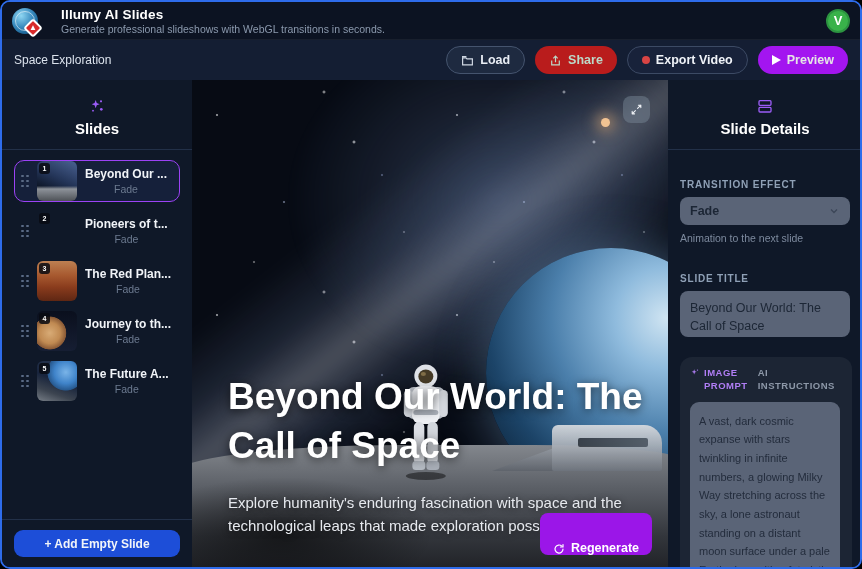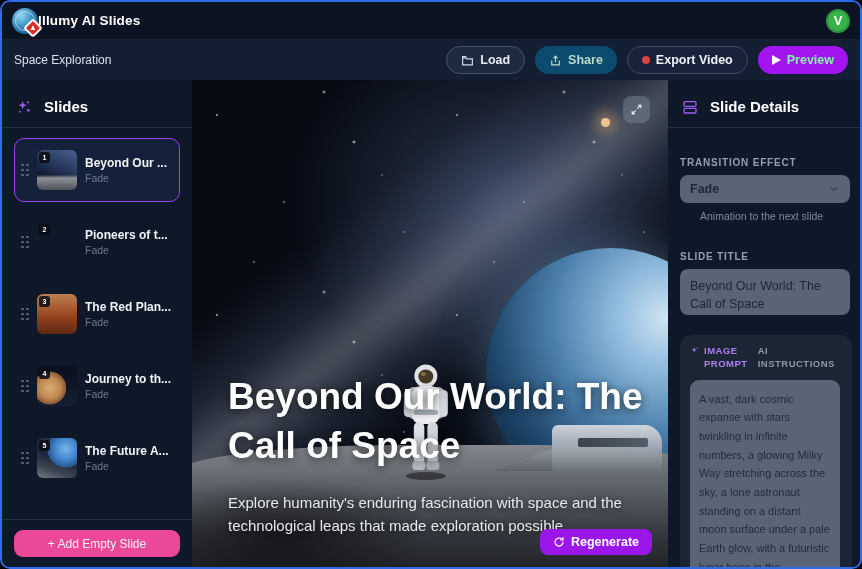--- a/index.html
+++ b/index.html
@@ -13,54 +13,54 @@
   
   .appbar{ height:38px; background:#0c1322; display:flex; align-items:center;
     padding:0 10px; flex:0 0 auto; border-bottom:1px solid rgba(255,255,255,.05);}
   .logo{ width:26px; height:26px; border-radius:50%; position:relative; flex:0 0 auto;
     background:radial-gradient(circle at 35% 30%, #8fd6f2 0%, #3a8cc0 45%, #155a8a 80%, #0d3f63 100%);}
   .logo .globe-line{ position:absolute; inset:3px; border:1px solid rgba(255,255,255,.55); border-radius:50%; }
   .logo .diamond{ position:absolute; right:-2px; bottom:-1px; width:14px; height:14px;
     background:#d92b2b; border:2px solid #fff; border-radius:3px; transform:rotate(45deg);
     display:flex; align-items:center; justify-content:center;}
   .logo .diamond span{ transform:rotate(-45deg); color:#fff; font-size:8px; line-height:1;}
-  .apptitles{ margin-left:0; }
+  .apptitles{ margin-left:23px; }
   .apptitle{ color:#fff; font-size:13.5px; font-weight:bold; letter-spacing:.2px;}
   .appsub{ color:#8b99ad; font-size:10.5px; margin-top:1px;}
   .appbar .spacer{ flex:1; }
   .btn-moreapps{ background:#0ea36e; color:#fff; font-size:12px; font-weight:bold;
     border:none; border-radius:14px; padding:6px 14px; cursor:pointer;}
   .avatar{ width:24px; height:24px; border-radius:50%; background:#39b24a; color:#fff;
     font-weight:bold; font-size:13px; display:flex; align-items:center; justify-content:center;
     margin-left:10px; border:2px solid #2c9340;}
   
   .toolbar{ height:40px; background:#141e33; display:flex; align-items:center;
     padding:0 12px; flex:0 0 auto; gap:10px;}
   .project{ color:#dbe2ec; font-size:12px; }
   .toolbar .spacer{ flex:1; }
   .tbtn{ height:28px; border-radius:14px; display:inline-flex; align-items:center;
     gap:6px; padding:0 14px; font-size:12.5px; font-weight:bold; cursor:pointer; border:none;}
   .tbtn svg{ display:block; }
   .tbtn-load{ background:#1e2a40; color:#e8edf4; border:1px solid #45546e;}
   .tbtn-save{ background:#2563eb; color:#fff;}
-  .tbtn-share{ background:#0c4a6e; color:#bcd9c9;}
+  .tbtn-share{ background:#b91c1c; color:#bcd9c9;}
   .tbtn-export{ background:#18223a; color:#f0f3f8; border:1px solid #3c4a64;}
   .reddot{ width:8px; height:8px; border-radius:50%; background:#d84444; display:inline-block;}
-  .tbtn-preview{ background:#a315f0; color:#86efac;}
+  .tbtn-preview{ background:#a315f0; color:#e5e5e5;}
   .playtri{ width:0; height:0; border-left:9px solid #fff; border-top:5.5px solid transparent;
     border-bottom:5.5px solid transparent; display:inline-block;}
   
   .content{ flex:1; display:flex; min-height:0; }
   .panel-left{ width:190px; flex:0 0 auto; background:#0f1828; display:flex; flex-direction:column; padding:12px 12px 10px;}
-  .panel-head{ display:flex; align-items:center; gap:12px; padding:6px 2px 12px;}
+  .panel-head{ display:flex; align-items:center; gap:6px; padding:6px 2px 12px;flex-direction:column;}
   .panel-head-title{ color:#fff; font-size:15px; font-weight:bold;}
   .panel-divider{ height:1px; background:#223048; margin:0 -12px;}
   .slide-list{ flex:1; padding-top:10px; overflow:hidden;}
   .slide-item{ display:flex; align-items:center; gap:8px; padding:4px 6px; border-radius:10px;
-    border:1.5px solid transparent; margin-bottom:8px; cursor:pointer; height:64px;}
+    border:1.5px solid transparent; margin-bottom:8px; cursor:pointer; height:42px;text-align:center;}
   .slide-item.selected{ border-color:#9b42f5; background:#15203a;}
   .draghandle{ display:grid; grid-template-columns:repeat(2,3px); grid-auto-rows:3px; gap:2px; flex:0 0 auto; cursor:grab;}
   .draghandle i{ width:2.5px; height:2.5px; border-radius:50%; background:#5a6a85;}
   .thumb{ width:40px; height:40px; border-radius:6px; position:relative; flex:0 0 auto; overflow:hidden;}
   .thumb .num{ position:absolute; top:2px; left:2px; min-width:11px; height:11px; border-radius:3px;
     background:rgba(8,10,18,.85); color:#fff; font-size:7px; font-weight:bold;
     display:flex; align-items:center; justify-content:center; padding:0 2px;}
   .thumb-1{ background-image:
      linear-gradient(180deg, rgba(0,0,0,0) 62%, #8d9299 70%, #4e5257 100%),
      linear-gradient(205deg, #4a6292 0%, #233457 45%, #0b1322 78%);}
@@ -73,21 +73,21 @@
      radial-gradient(circle at 32% 55%, #d8ab76 0%, #c08a52 30%, #8a5a36 46%, rgba(0,0,0,0) 48%),
      linear-gradient(180deg, #0a0f1d 0%, #161e33 100%);}
   .thumb-5{ background-image:
      radial-gradient(circle at 72% 28%, #7ab4e8 0%, #3f83c9 28%, #27598f 44%, rgba(0,0,0,0) 46%),
      linear-gradient(200deg, #2b3a55 0%, #18243c 48%, #3c4450 75%, #767d86 100%);}
   .slide-item-text{ min-width:0;}
   .slide-item-title{ color:#f1f4f8; font-size:12px; font-weight:bold; white-space:nowrap;
     overflow:hidden; text-overflow:ellipsis;}
   .slide-item-sub{ color:#6c7a90; font-size:10.5px; margin-top:2px;}
   .left-footer{ padding-top:10px; display:flex; flex-direction:column; gap:8px;}
-  .add-btn{ background:#ec4899; color:#f2f5f9; font-size:12px; font-weight:normal; border:none;
+  .add-btn{ background:#1d4ed8; color:#f2f5f9; font-size:12px; font-weight:bold; border:none;
     border-radius:9px; height:27px; display:flex; align-items:center; justify-content:center; gap:6px; cursor:pointer;}
   
   .preview{ flex:1; position:relative; overflow:hidden; background-color:#070b14;
     background-image:
       radial-gradient(1px 1px at 25px 35px, rgba(255,255,255,.9), rgba(0,0,0,0) 1.6px),
       radial-gradient(1px 1px at 92px 122px, rgba(205,218,255,.7), rgba(0,0,0,0) 1.6px),
       radial-gradient(1.4px 1.4px at 162px 62px, rgba(255,255,255,.85), rgba(0,0,0,0) 2px),
       radial-gradient(1px 1px at 212px 152px, rgba(255,255,255,.5), rgba(0,0,0,0) 1.6px),
       radial-gradient(1px 1px at 62px 182px, rgba(255,255,255,.6), rgba(0,0,0,0) 1.6px),
       radial-gradient(1.2px 1.2px at 132px 12px, rgba(255,255,255,.75), rgba(0,0,0,0) 2px),
@@ -124,31 +124,31 @@
   .badge-ai{ background:rgba(55,16,88,.88); border:1px solid #8b3fd9; color:#e9d5ff;
     font-size:10px; font-weight:bold; padding:4px 10px; border-radius:7px; display:flex; align-items:center; gap:5px; cursor:default;}
   .expand-btn{ position:absolute; right:18px; top:16px; width:27px; height:27px; border-radius:8px;
     background:rgba(125,140,155,.45); border:none; cursor:pointer; display:flex; align-items:center; justify-content:center;}
   .caption{ position:absolute; left:36px; right:16px; bottom:30px; pointer-events:none;}
   .slide-big-title{ color:#fff; font-size:37px; font-weight:bold; line-height:1.32; max-width:445px;
     text-shadow:0 2px 10px rgba(0,0,0,.65);}
   .slide-big-sub{ color:#e6e9ee; font-size:15px; line-height:1.55; max-width:420px; margin-top:20px;
     text-shadow:0 1px 6px rgba(0,0,0,.6);}
   .regen-btn{ position:absolute; right:16px; bottom:12px; background:#9b16e8; color:#fff;
-    font-size:12.5px; font-weight:bold; border:none; border-radius:8px; height:26px;
-    padding:0 13px; display:flex; align-items:center; gap:6px; cursor:pointer;}
+    font-size:12.5px; font-weight:bold; border:none; border-radius:8px; height:42px;
+    padding:0 13px; display:flex; align-items:flex-end; gap:6px; cursor:pointer;}
   
   .panel-right{ width:192px; flex:0 0 auto; background:#0f1828; padding:12px 0 0 12px; overflow:hidden;}
   .panel-right .panel-head{ padding-right:12px;}
   .panel-right .panel-divider{ margin:0 0 0 -12px;}
   .field-label{ color:#8fa0b6; font-size:10px; font-weight:bold; letter-spacing:.8px; margin:29px 0 7px;}
   .select{ width:170px; background:#5a6477; border-radius:8px; height:28px; display:flex;
     align-items:center; padding:0 10px; cursor:pointer;}
   .select-value{ color:#1c2635; font-size:12.5px; font-weight:bold; flex:1;}
-  .help-text{ color:#7d8a9e; font-size:10.5px; margin-top:7px;margin-left:20px;}
+  .help-text{ color:#7d8a9e; font-size:10.5px; margin-top:7px;}
   .title-input{ width:170px; background:#5a6477; border:none; border-radius:8px; resize:none;
     color:#1c2635; font-size:12.5px; font-family:"Liberation Sans", sans-serif;
     padding:8px 10px; line-height:1.45; height:46px; outline:none;}
   .prompt-card{ margin-top:16px; width:172px; background:#1c2534; border-radius:12px; padding:10px; height:270px;}
   .tabs{ display:flex; align-items:flex-start; gap:10px; margin-bottom:9px;}
   .tab{ font-size:9.5px; font-weight:bold; letter-spacing:.5px; line-height:1.35; cursor:pointer;
     background:none; border:none; text-align:left; font-family:"Liberation Sans", sans-serif;
     display:flex; gap:4px; align-items:flex-start;}
   .tab-active{ color:#b07ef5;}
   .tab-inactive{ color:#8d98a8;}
@@ -164,20 +164,21 @@
 
   <div class="appbar">
     <div class="logo">
       <div class="globe-line"></div>
       <div class="diamond">
           <span>▲</span>
         </div>
     </div>
     <div class="apptitles">
       <div class="apptitle">Illumy AI Slides</div>
+      <div class="appsub">Generate professional slideshows with WebGL transitions in seconds.</div>
     </div>
     <div class="spacer"></div>
     <div class="avatar">V</div>
   </div>
 
   <div class="toolbar">
     <div class="project">Space Exploration</div>
     <div class="spacer"></div>
     <button class="tbtn tbtn-load">
       <svg width="13" height="13" viewBox="0 0 24 24" fill="none" stroke="#cfd7e2" stroke-width="2.2">

